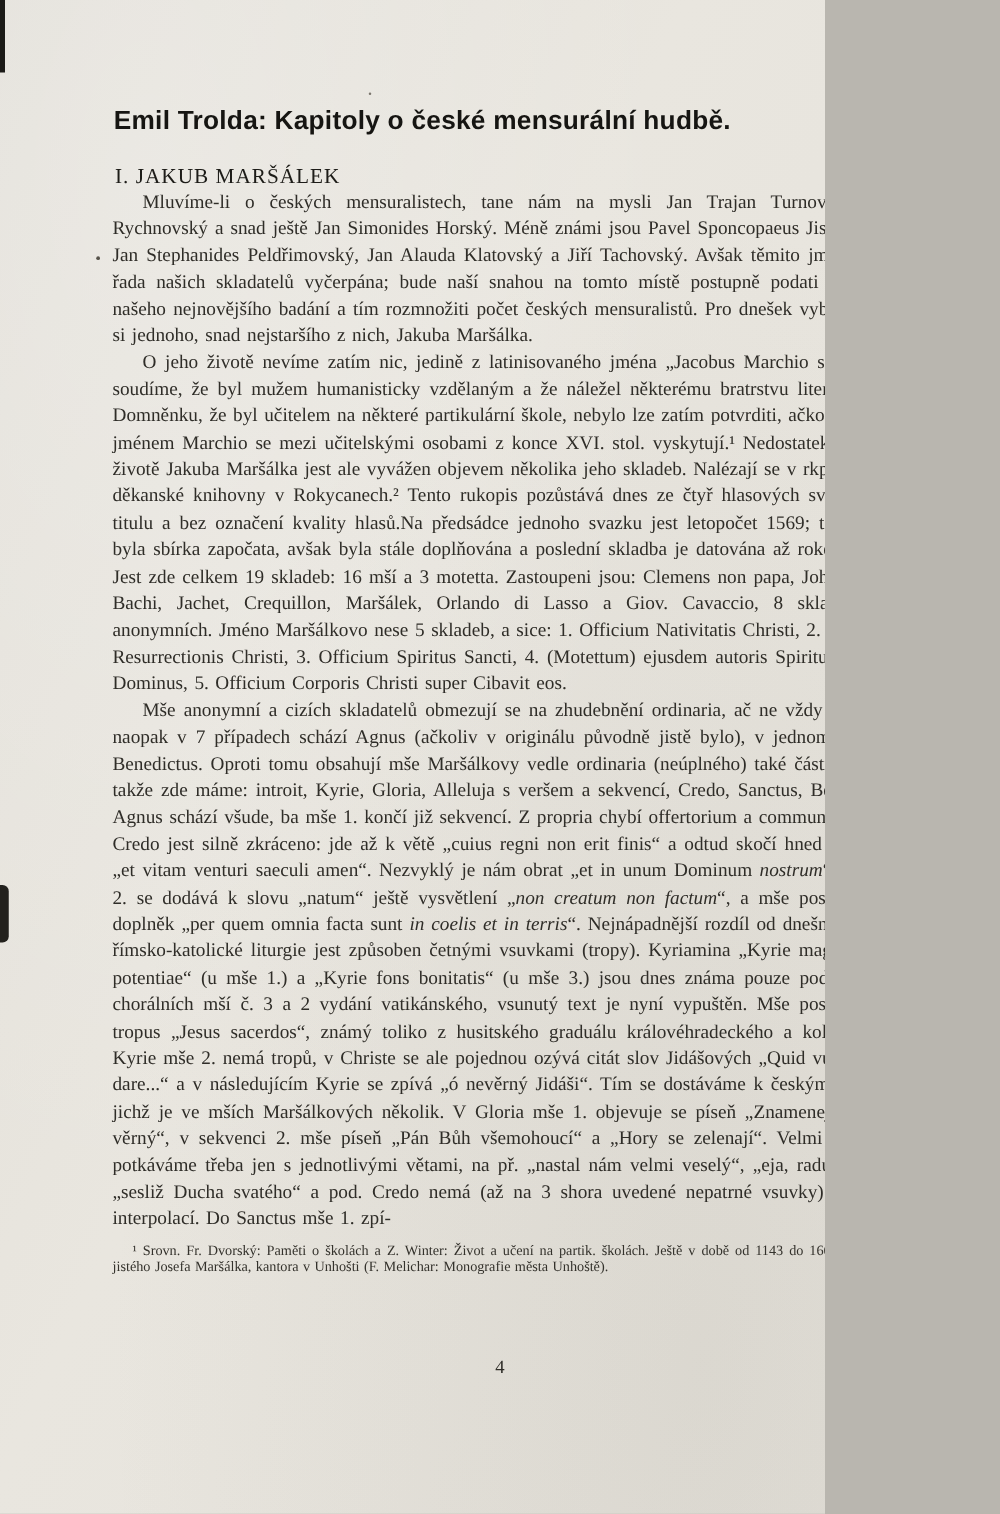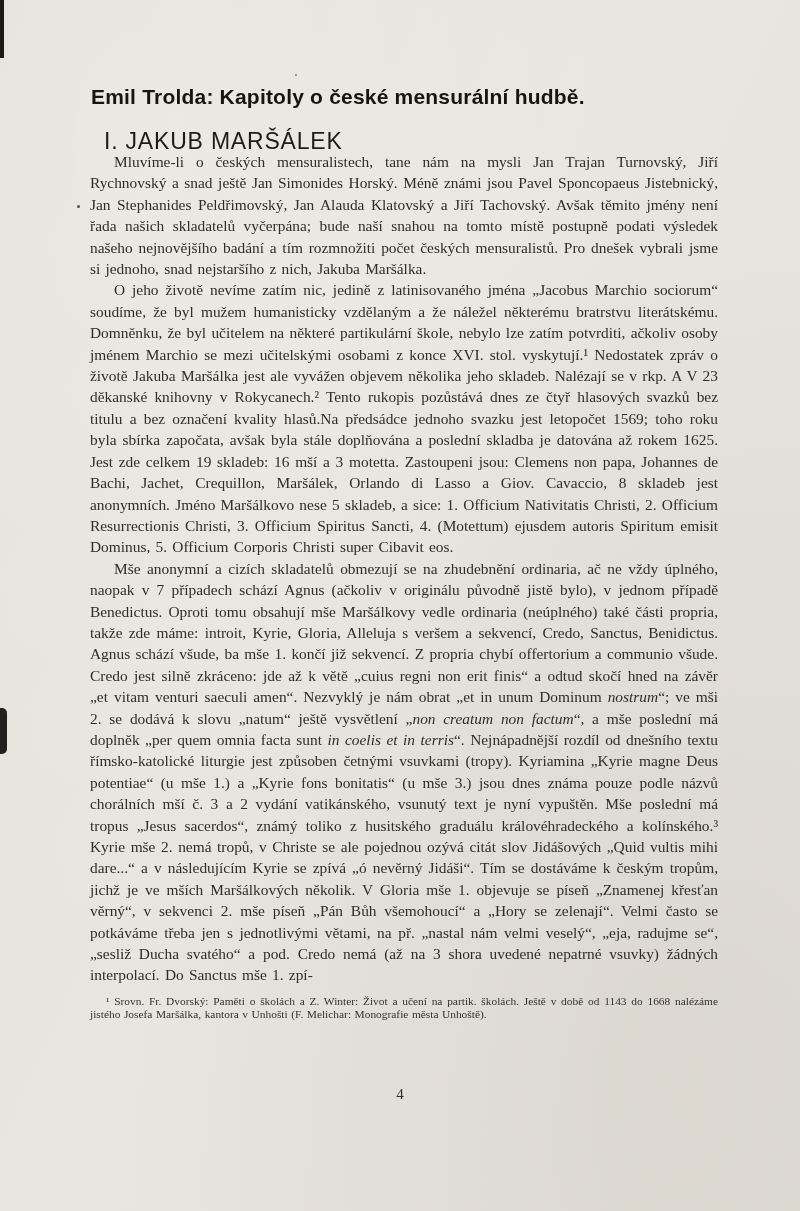--- a/index.html
+++ b/index.html
@@ -3,21 +3,21 @@
 <meta charset="utf-8">
 <style>
   html, body { margin: 0; padding: 0; }
   body {
     width: 800px; height: 1211px;
     font-family: "Liberation Serif", serif;
     background: #b9b6af;
   }
   .page {
     position: relative;
-    width: 800px; height: 1211px;
+    width: 660px; height: 1211px;
     overflow: hidden;
     background:
       radial-gradient(ellipse at 18% 12%, rgba(255,255,255,0.25), rgba(255,255,255,0) 55%),
       radial-gradient(ellipse at 85% 90%, rgba(120,115,100,0.10), rgba(120,115,100,0) 60%),
       linear-gradient(115deg, #e2dfd8 0%, #e9e6df 45%, #e5e2db 100%);
     color: #2f2d28;
   }
   .scan-edge-top {
     position: absolute; left: 0; top: 0; width: 4px; height: 58px;
     background: #1b1a17;
@@ -39,24 +39,24 @@
   }
   h1.title {
     margin: 0 0 0 1px;
     font-family: "Liberation Sans", sans-serif;
     font-weight: 700;
     font-size: 21px; line-height: 26px;
     color: #161512;
     letter-spacing: 0.2px;
   }
   h2.section {
-    margin: 21px 0 0 14px;
-    font-family: Liberation Sans, sans-serif;
+    margin: 21px 0 0 2px;
+    font-family: Liberation Serif, serif;
     font-weight: 400;
-    font-size: 23px; line-height: 20px;
+    font-size: 17px; line-height: 20px;
     color: #1d1c18;
     letter-spacing: 0.8px;
   }
   .body-text { }
   .body-text p {
     margin: 0;
     font-size: 15.4px; line-height: 21.4px;
     text-align: justify;
     text-indent: 24px;
     word-spacing: 0.09em;

